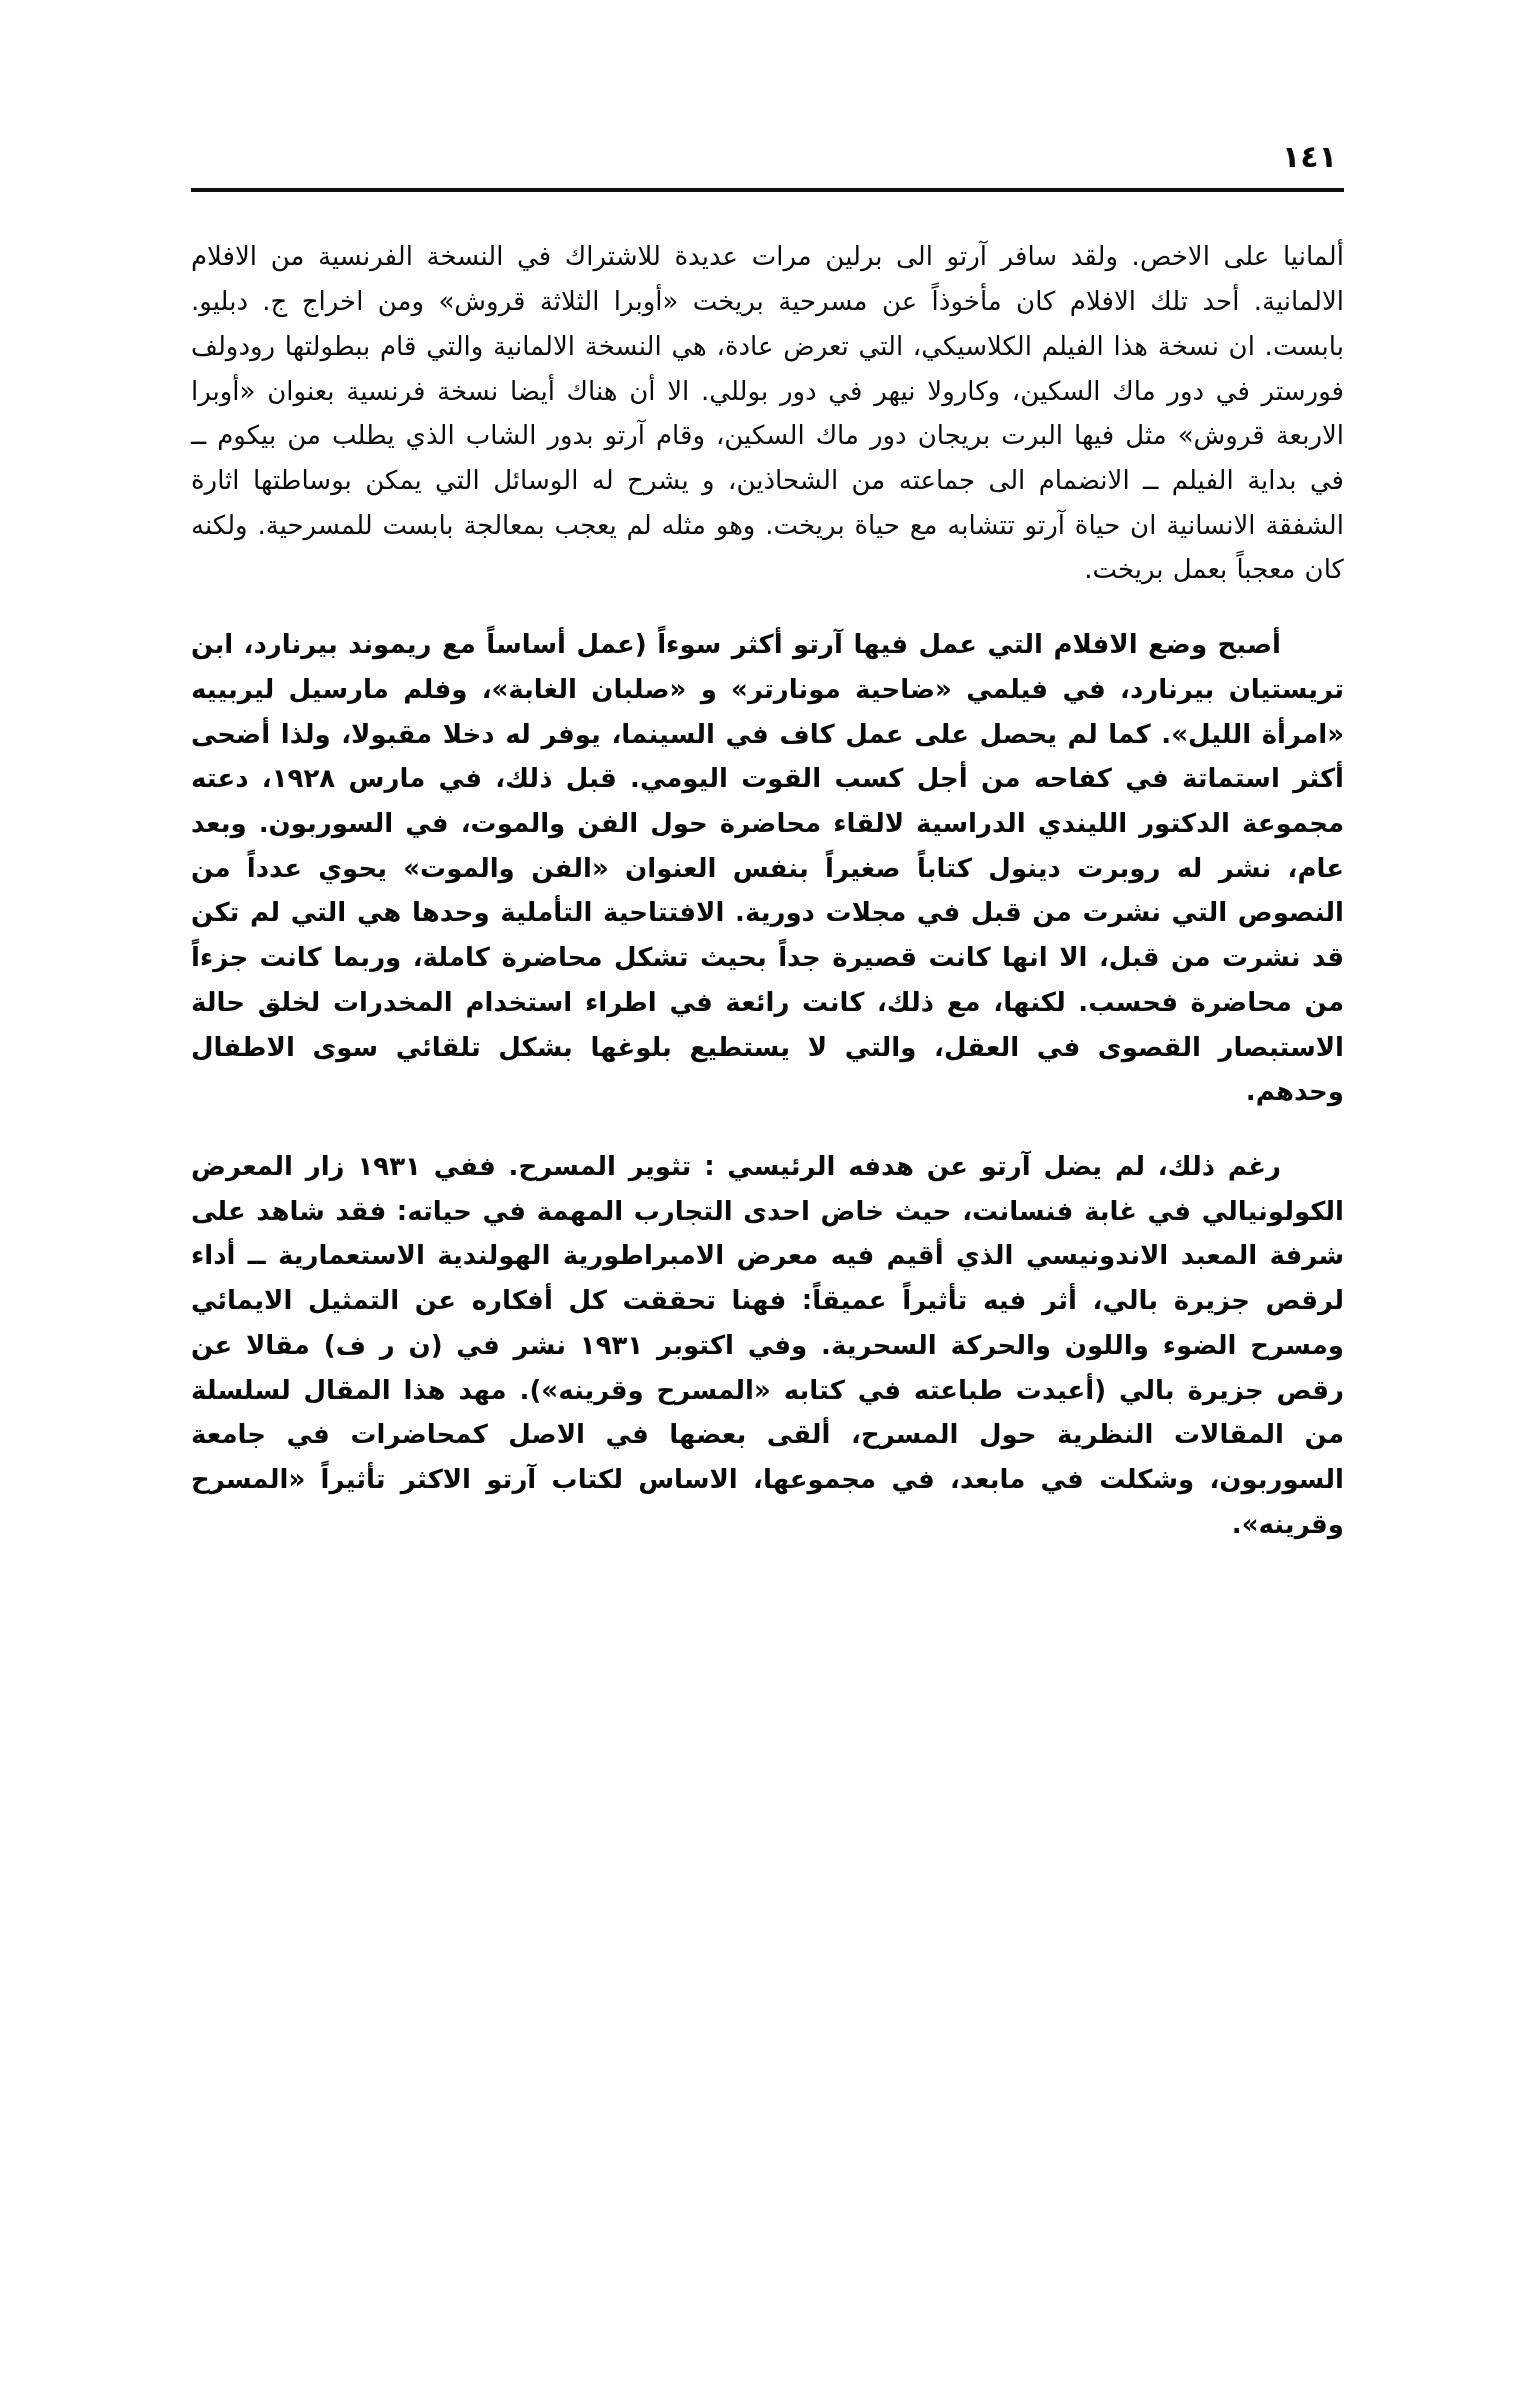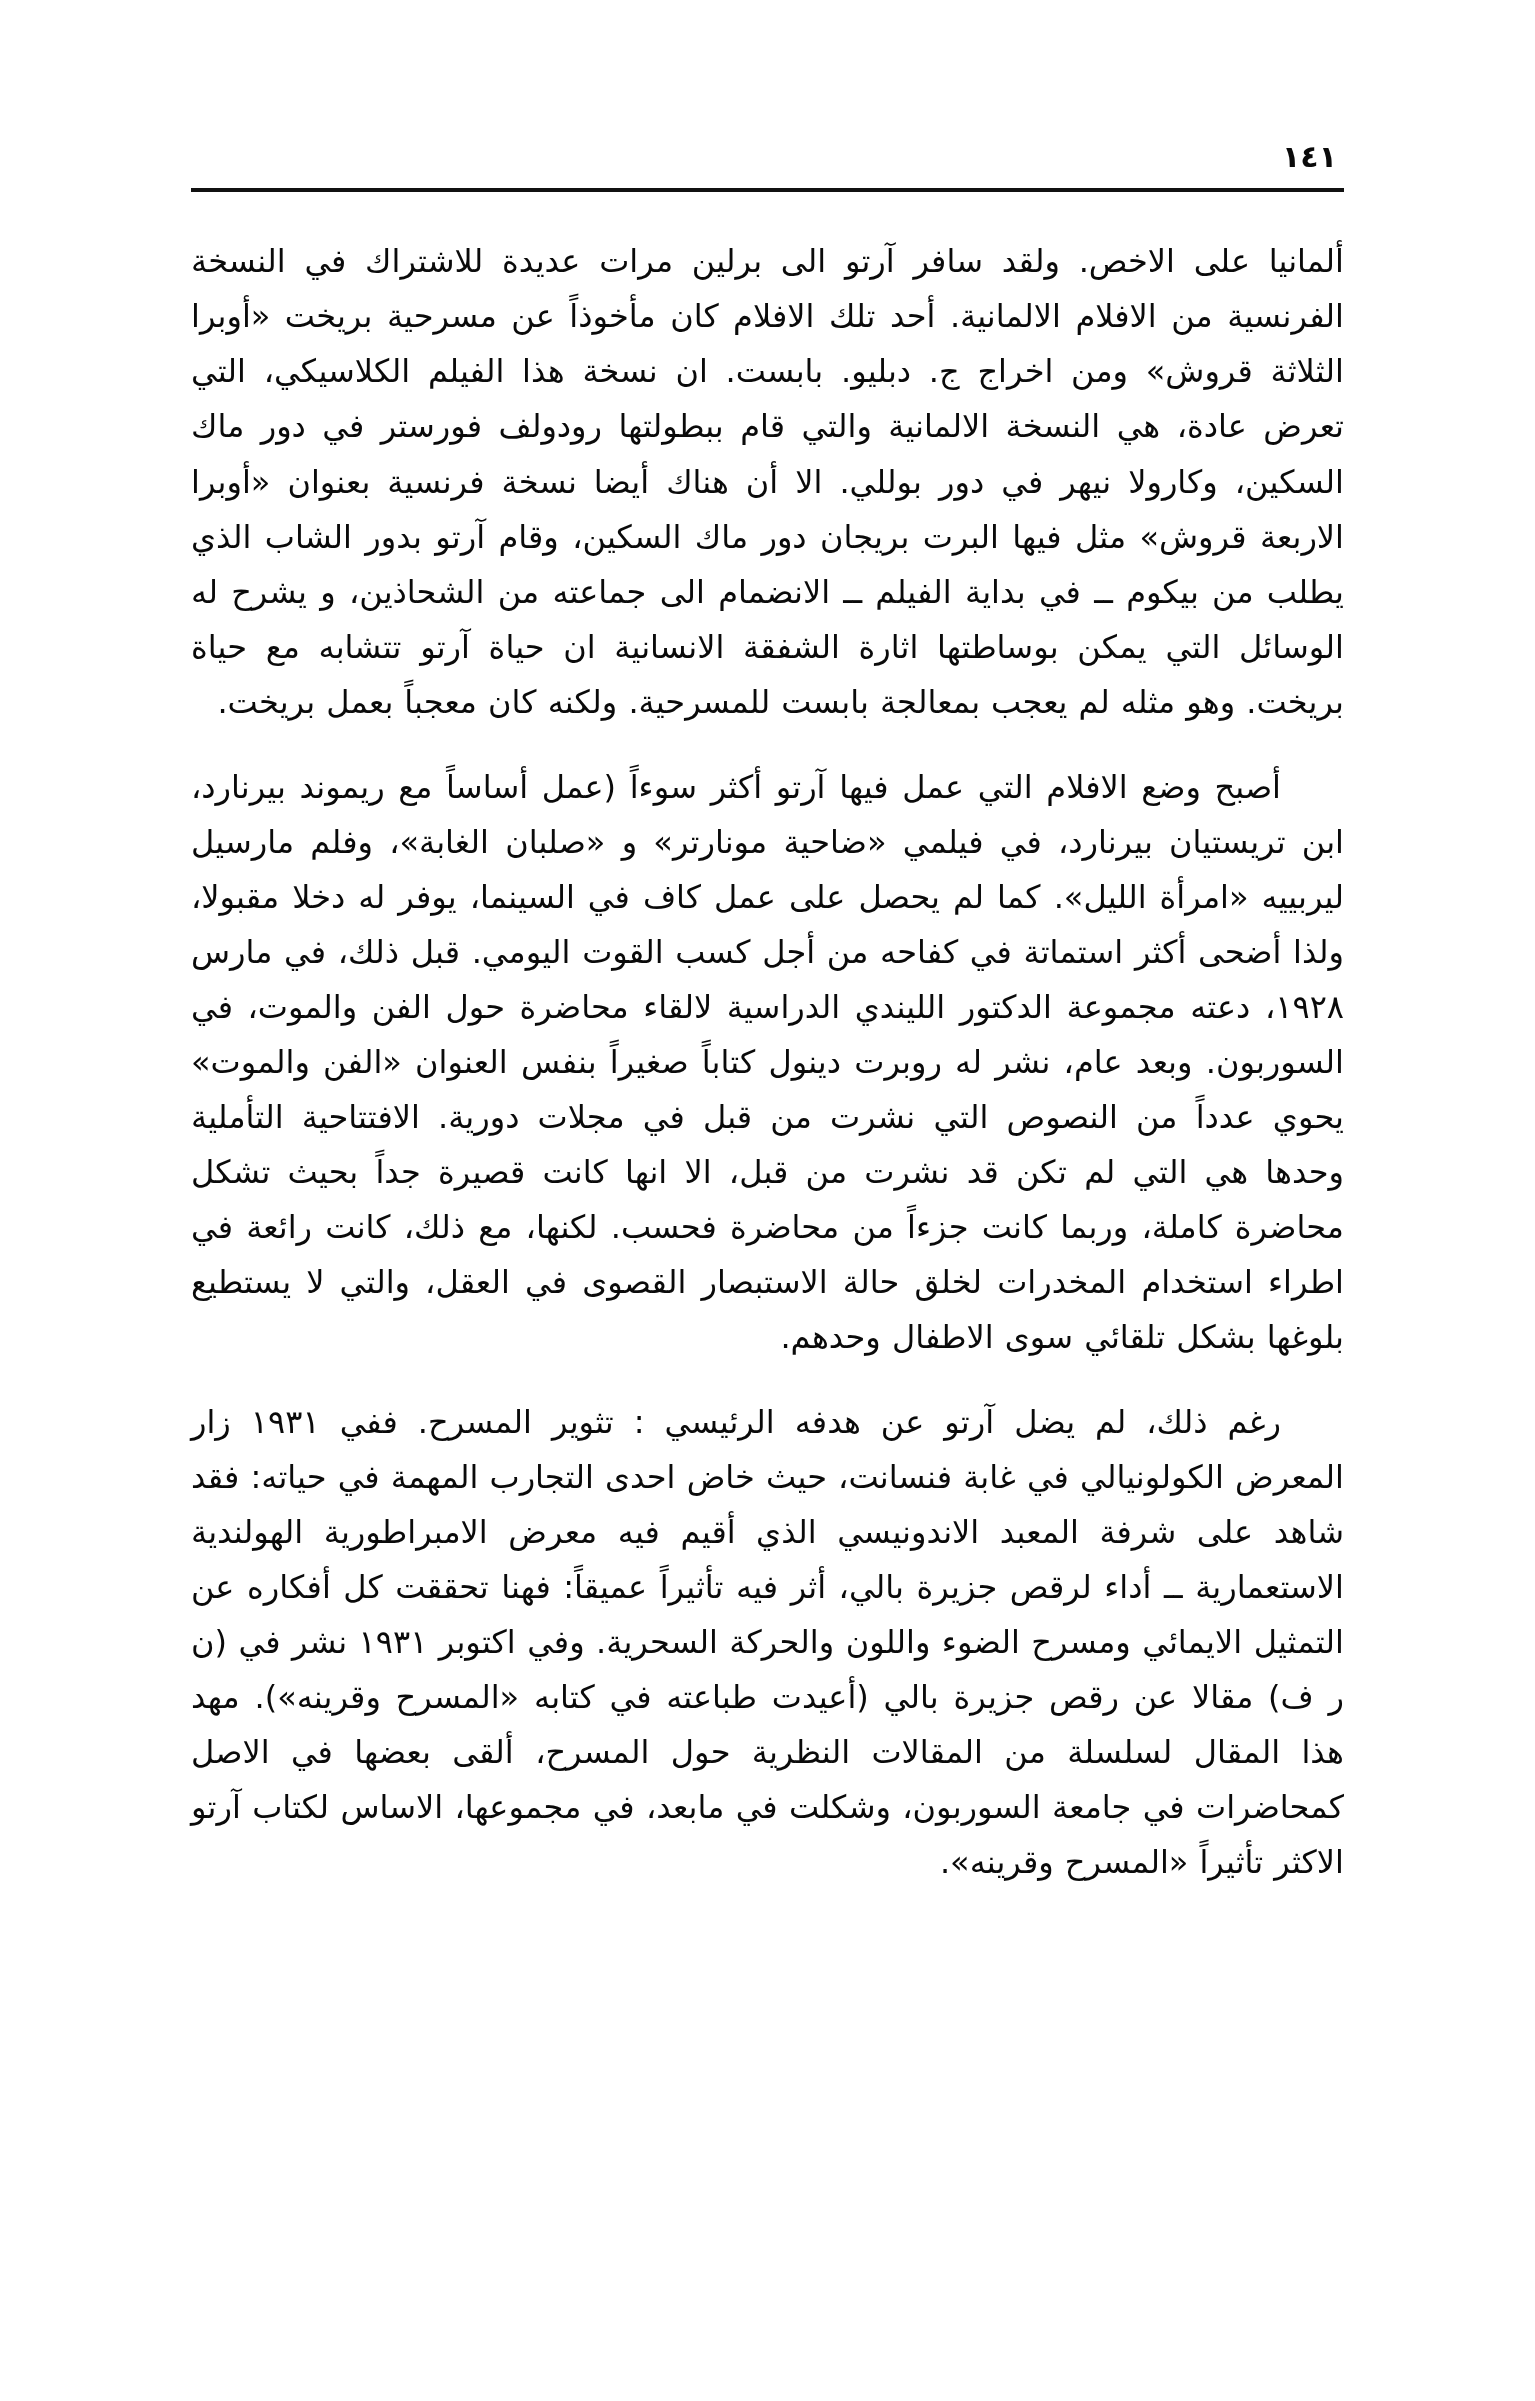--- a/index.html
+++ b/index.html
@@ -38,31 +38,32 @@
   .rule {
     height: 4.4px;
     background: #111111;
     width: 100%;
     margin: 0 0 42px 0;
   }
   .body-text {
     direction: rtl;
     text-align: justify;
     text-justify: inter-word;
-    font-size: 32px;
+    font-size: 26px;
     line-height: 1.72;
     letter-spacing: 0px;
     word-spacing: 0.9px;
   }
   .para {
     margin: 0 0 30px 0;
     text-indent: 0;
   }
   .para.indent {
     text-indent: 63px;
+    font-weight: bold;
   }
   .para.tight {
     margin-bottom: 5.2px;
   }
   .para:last-child {
     margin-bottom: 0;
   }
 </style>
 </head>
 <body>

